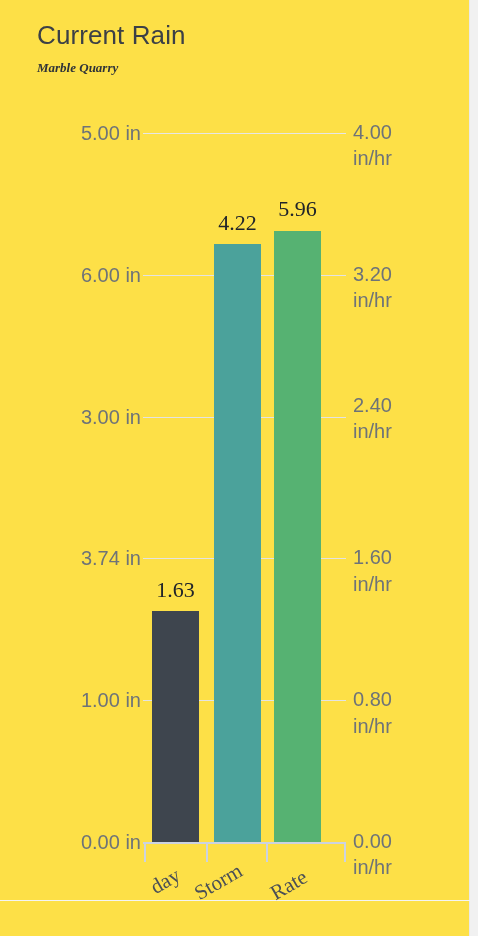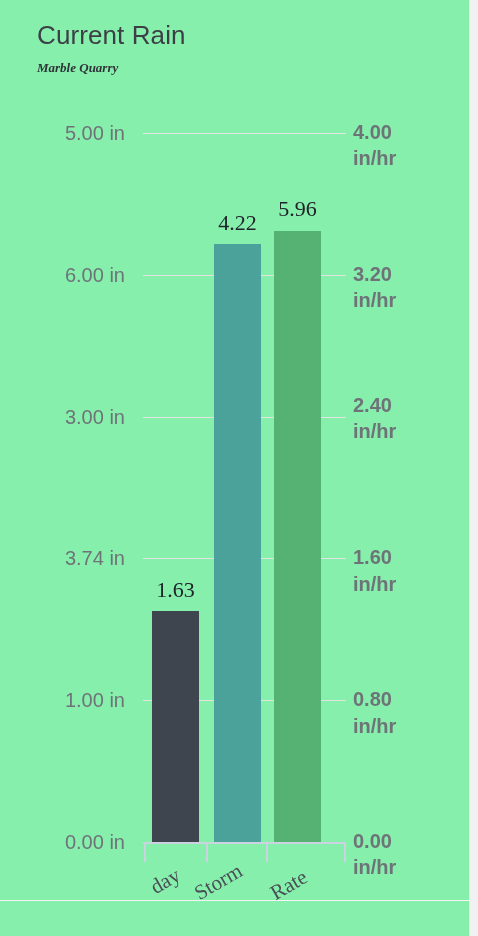--- a/index.html
+++ b/index.html
@@ -5,21 +5,21 @@
   * { box-sizing: border-box; margin: 0; padding: 0; }
   html, body {
     width: 478px; height: 936px;
     background: #ffffff;
     font-family: "Liberation Sans", sans-serif;
     overflow: hidden;
   }
   #root {
     position: relative;
     width: 478px; height: 936px;
-    background: #86efac;
+    background: #fde047;
   }
   
   .gutter-right {
     position: absolute; top: 0; right: 0;
     width: 8px; height: 936px;
     background: #f1f1f1;
   }
   .gutter-edge {
     position: absolute; top: 0; right: 8px;
     width: 1px; height: 936px;
@@ -61,31 +61,30 @@
 
   
   .ytick-left {
     position: absolute; right: 0;
     text-align: right;
     font-family: "Liberation Sans", sans-serif;
     font-size: 20px; color: #6e7378;
     white-space: nowrap;
     transform: translateY(-50%);
   }
-  .yaxis-left { position: absolute; left: 0; top: 133px; width: 125px; height: 709px; padding-left: 31px; }
+  .yaxis-left { position: absolute; left: 16px; top: 133px; width: 125px; height: 709px; padding-left: 31px; }
 
   
   .yaxis-right { position: absolute; left: 353px; top: 133px; width: 110px; height: 709px; }
   .ytick-right {
     position: absolute; left: 0;
     font-family: "Liberation Sans", sans-serif;
     font-size: 20px; color: #6e7378;
     line-height: 1.32;
     white-space: nowrap;
-    font-weight: bold;
   }
   .ytick-right .unit { display: block; }
 
   
   .bar {
     position: absolute;
     bottom: 0;
   }
   .bar-value {
     position: absolute;

